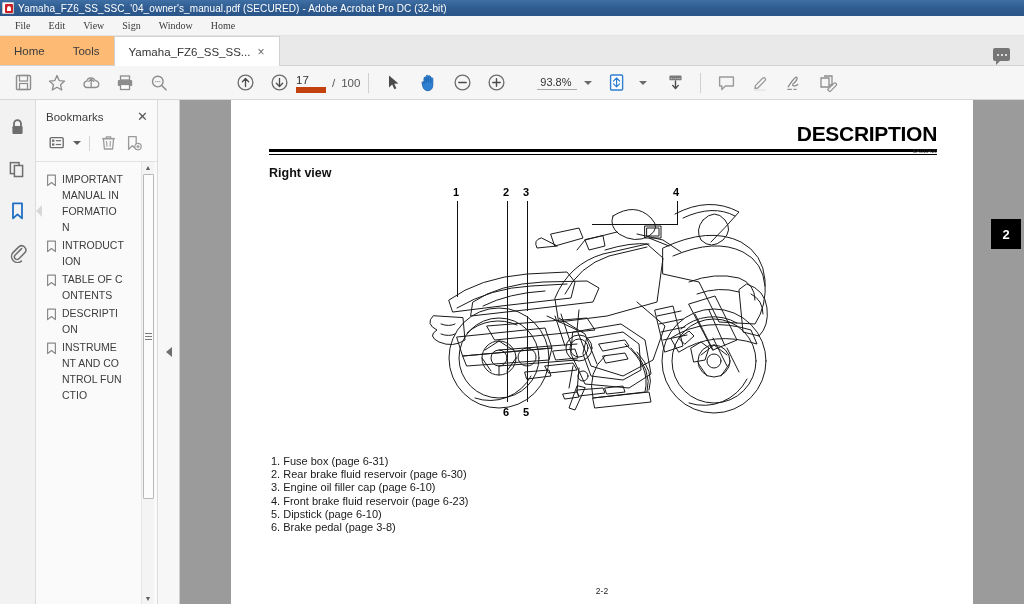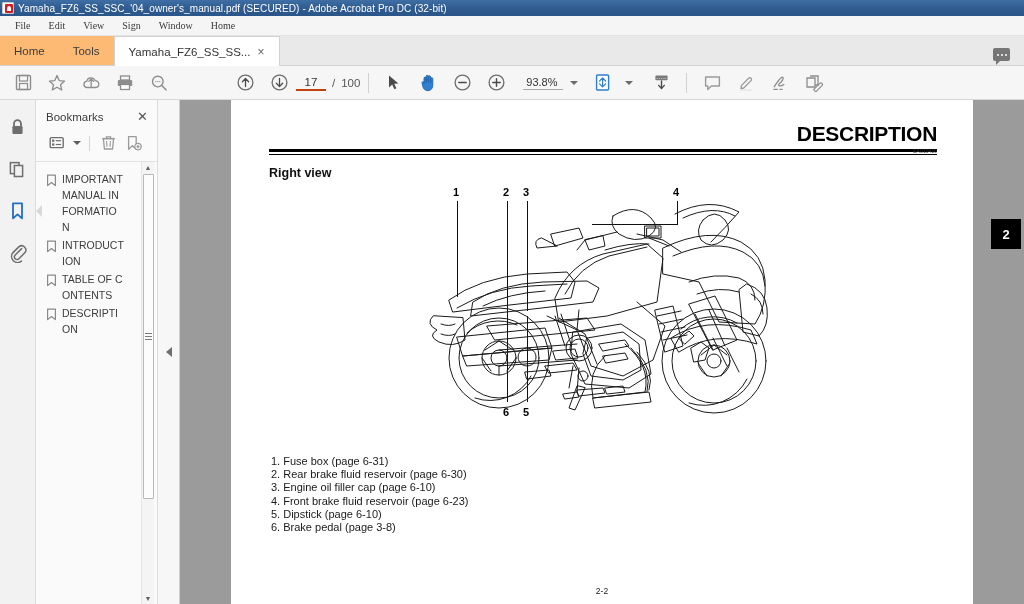--- a/index.html
+++ b/index.html
@@ -76,29 +76,29 @@
     height: 34px; flex: 0 0 34px; background: #f6f6f6;
     border-bottom: 1px solid #d8d8d8;
     display: flex; align-items: center; padding: 0 6px; gap: 0;
   }
   .tb { width: 34px; height: 30px; display: flex; align-items: center; justify-content: center; cursor: default; }
   .tb svg { display: block; }
   .tb-gap { width: 26px; }
   .tb-sep { width: 1px; height: 20px; background: #d0d0d0; margin: 0 8px; }
   .pagebox { display: flex; align-items: center; gap: 6px; font-size: 11.5px; color: #333; }
   .page-input {
-    width: 30px; text-align: center; font-size: 11.5px; color: #333;
-    border: none; border-bottom: 2px solid #c2410c; background: transparent;
+    width: 30px; font-size: 11.5px; color: #333;
+    border: none; border-bottom: 6px solid #c2410c; background: transparent;
     font-family: "Liberation Sans", sans-serif; padding: 1px 0;
   }
   .page-total { color: #555; font-size: 11.5px; }
   .zoombox { display: flex; align-items: center; gap: 7px; margin-left: 10px; }
   .zoom-val {
     font-size: 11px; color: #333; border-bottom: 1px solid #a9a9a9;
-    padding: 1px 5px 1px 2px; min-width: 40px; text-align: center;
+    padding: 1px 5px 1px 2px; min-width: 40px; text-align: center; margin-left: 14px;
   }
   .caret-d { width: 0; height: 0; border-left: 4px solid transparent; border-right: 4px solid transparent; border-top: 4px solid #6a6a6a; }
 
   
   .body { flex: 1; display: flex; min-height: 0; background: #9b9b9b; }
 
   
   .rail {
     width: 36px; flex: 0 0 36px; background: #f2f2f2; border-right: 1px solid #dcdcdc;
     display: flex; flex-direction: column; align-items: center; padding-top: 14px; gap: 16px;
@@ -468,20 +468,28 @@
           <span class="bm-label">TABLE OF CONTENTS</span>
         </div>
         <div class="bm-item">
           <span class="bm-ico">
             <svg width="11" height="13" viewBox="0 0 11 13">
                 <path d="M1.6 1.2 h7.8 v10.4 l-3.9 -3.1 l-3.9 3.1 z" fill="none" stroke="#8a8a8a" stroke-width="1.2" stroke-linejoin="round"></path>
               </svg>
           </span>
           <span class="bm-label">DESCRIPTION</span>
         </div>
+        <div class="bm-item">
+          <span class="bm-ico">
+            <svg width="11" height="13" viewBox="0 0 11 13">
+                <path d="M1.6 1.2 h7.8 v10.4 l-3.9 -3.1 l-3.9 3.1 z" fill="none" stroke="#8a8a8a" stroke-width="1.2" stroke-linejoin="round"></path>
+              </svg>
+          </span>
+          <span class="bm-label">INSTRUMENT AND CONTROL FUNCTIO</span>
+        </div>
 
         <div class="panel-scroll">
           <span class="ps-arrow">▲</span>
           <div class="ps-thumb">
               <span class="ps-grip"></span>
             </div>
           <span class="ps-arrow" style="margin-top:auto">▼</span>
         </div>
       </div>
     </div>

